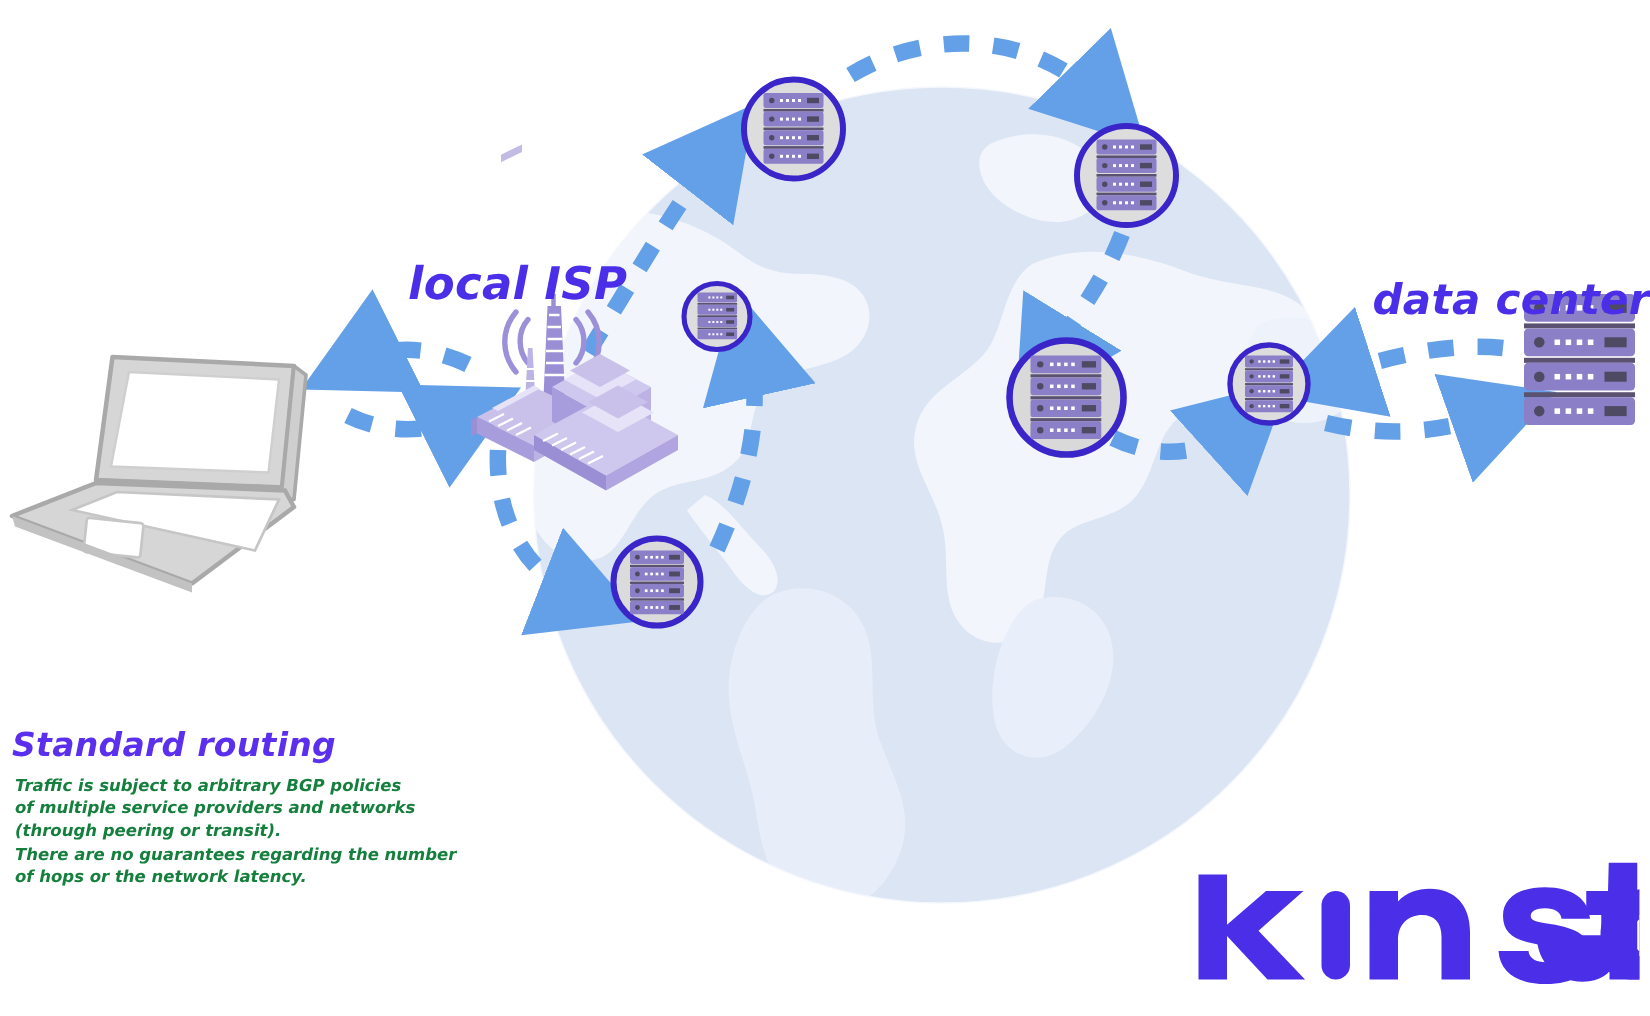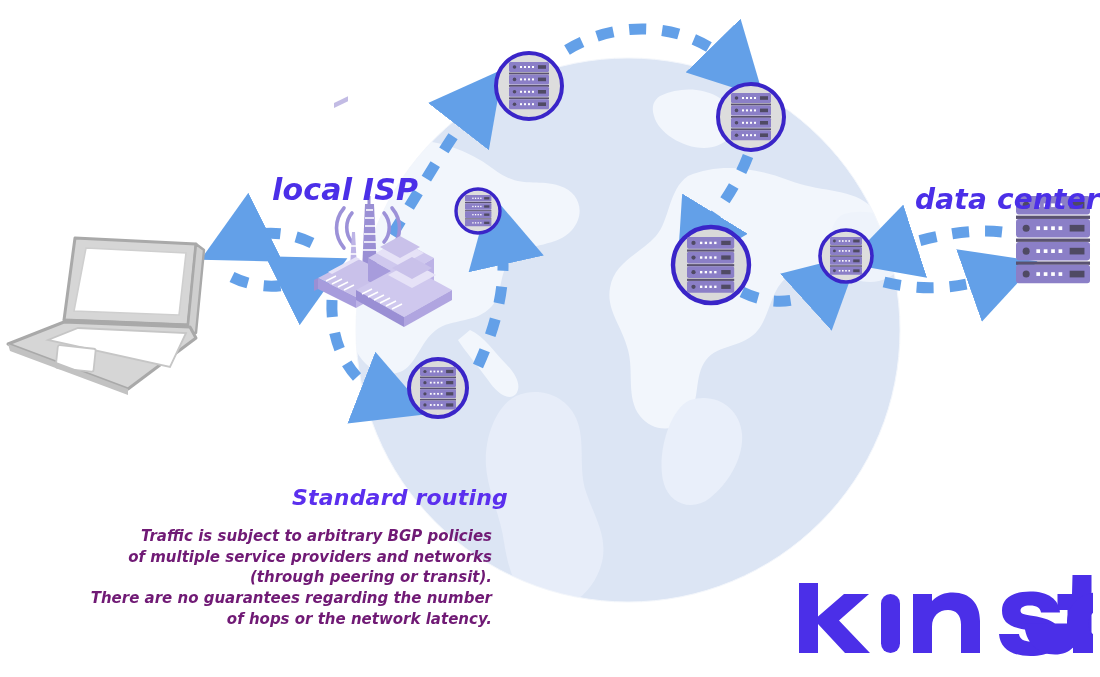--- a/index.html
+++ b/index.html
@@ -3,25 +3,25 @@
 <meta charset="utf-8">
 <style>
   html,body{margin:0;padding:0;background:#ffffff;}
   body{width:1100px;height:677px;overflow:hidden;
        font-family:"DejaVu Sans","Liberation Sans",sans-serif;}
   #stage{position:relative;width:1100px;height:677px;background:#ffffff;}
   #scene{position:absolute;inset:0;}
   .lbl{position:absolute;font-weight:bold;font-style:italic;letter-spacing:.2px;}
   #label-isp{left:272px;top:172px;font-size:30px;color:#4B2FE8;}
   #label-dc{left:915px;top:148px;font-size:28px;color:#4B2FE8;margin-top:35px;}
-  #caption{position:absolute;left:8px;top:485px;width:500px;text-align:right;}
+  #caption{position:absolute;left:8px;top:485px;width:500px;}
   #caption-title{font-size:22px;font-weight:bold;font-style:italic;color:#5B2FEE;
                  margin:0 0 6px 0;letter-spacing:.2px;}
-  #caption-body{font-size:15px;font-style:italic;font-weight:bold;color:#701a75;
-                line-height:1.38;white-space:pre-line;margin:16px;}
+  #caption-body{font-size:11px;font-style:italic;font-weight:bold;color:#15803d;
+                line-height:1.38;white-space:pre-line;margin:2px;}
   #logo{position:absolute;left:795px;top:575px;}
 </style>
 </head>
 <body>
 
 <div id="stage">
 
   <svg id="scene" viewBox="0 0 1100 677">
     <defs>
       <clipPath id="globeClip">

